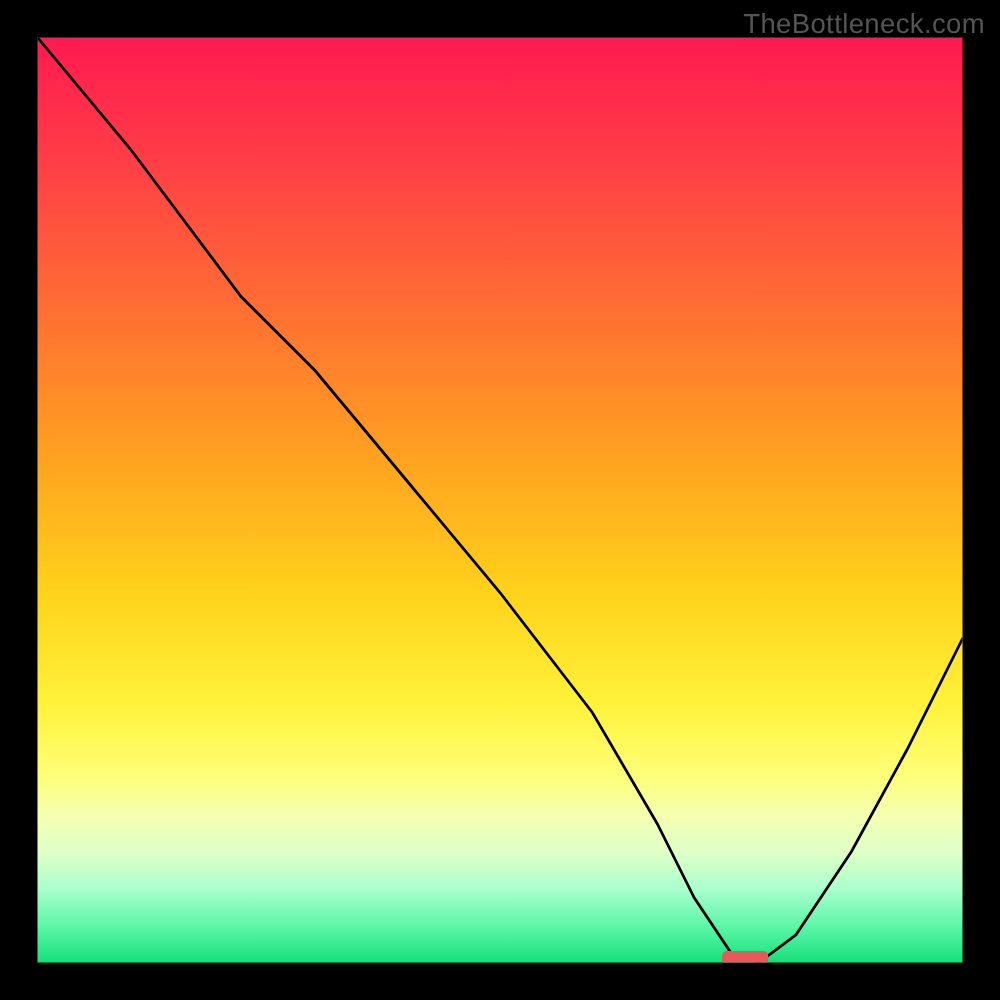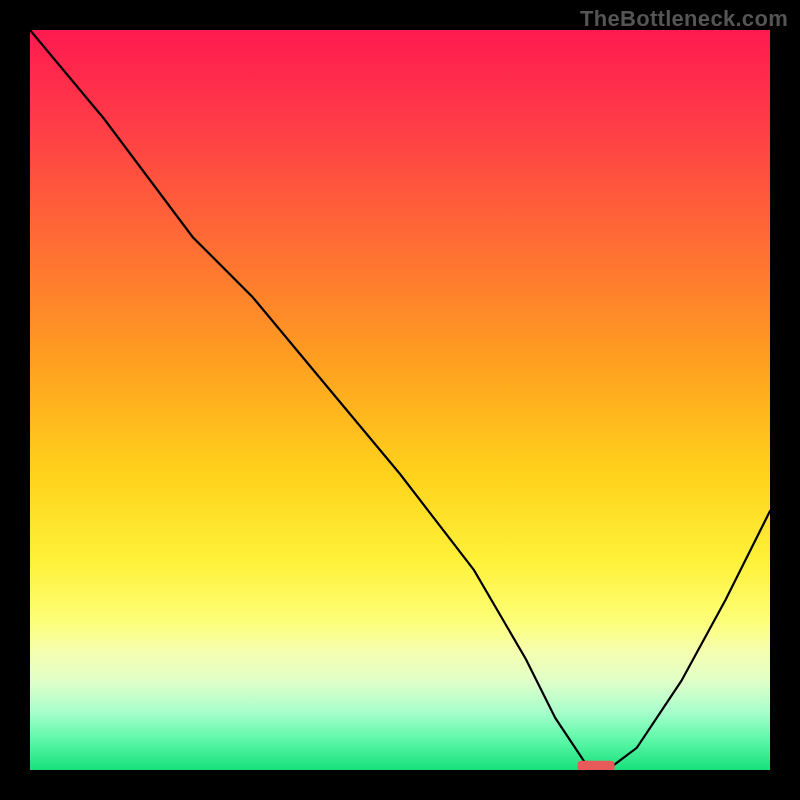--- a/index.html
+++ b/index.html
@@ -16,21 +16,21 @@
     height: 800px;
     background: #000;
   }
   .watermark {
     position: absolute;
     top: 6px;
     right: 12px;
     color: #555;
     font-family: Arial, Helvetica, sans-serif;
     font-size: 22px;
-    font-weight: bold;
+    font-weight: normal;
     letter-spacing: 0.3px;
     z-index: 3;
   }
   .plot {
     position: absolute;
     left: 30px;
     top: 30px;
     width: 740px;
     height: 740px;
     background: linear-gradient(

